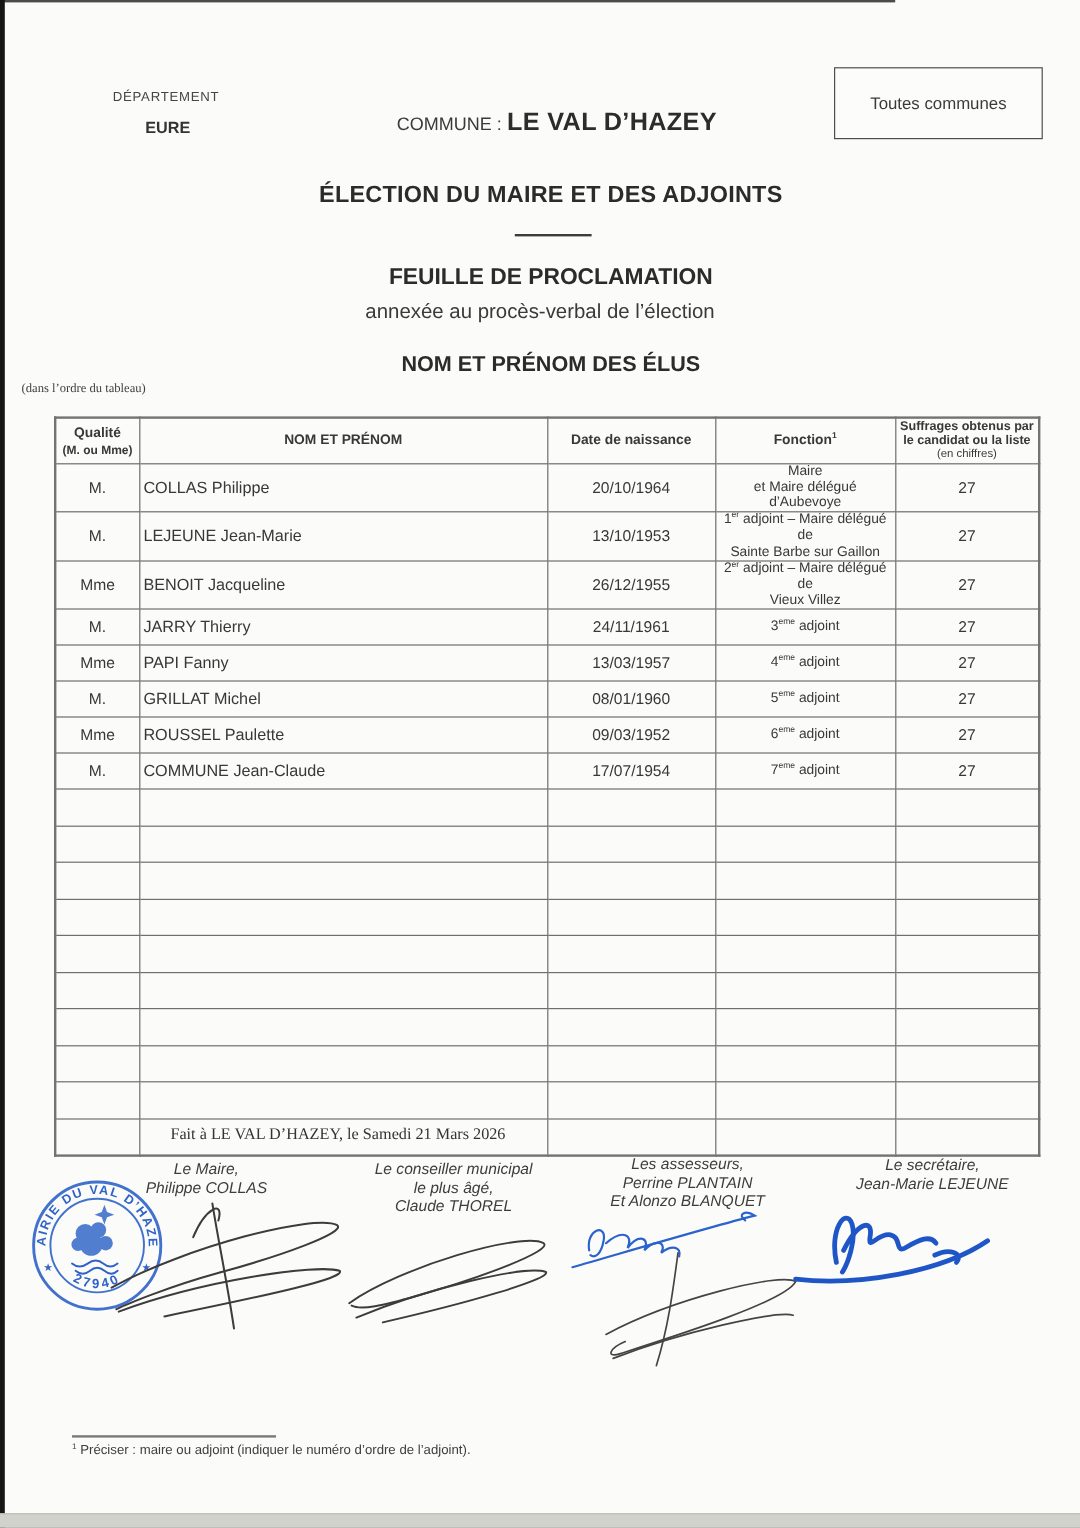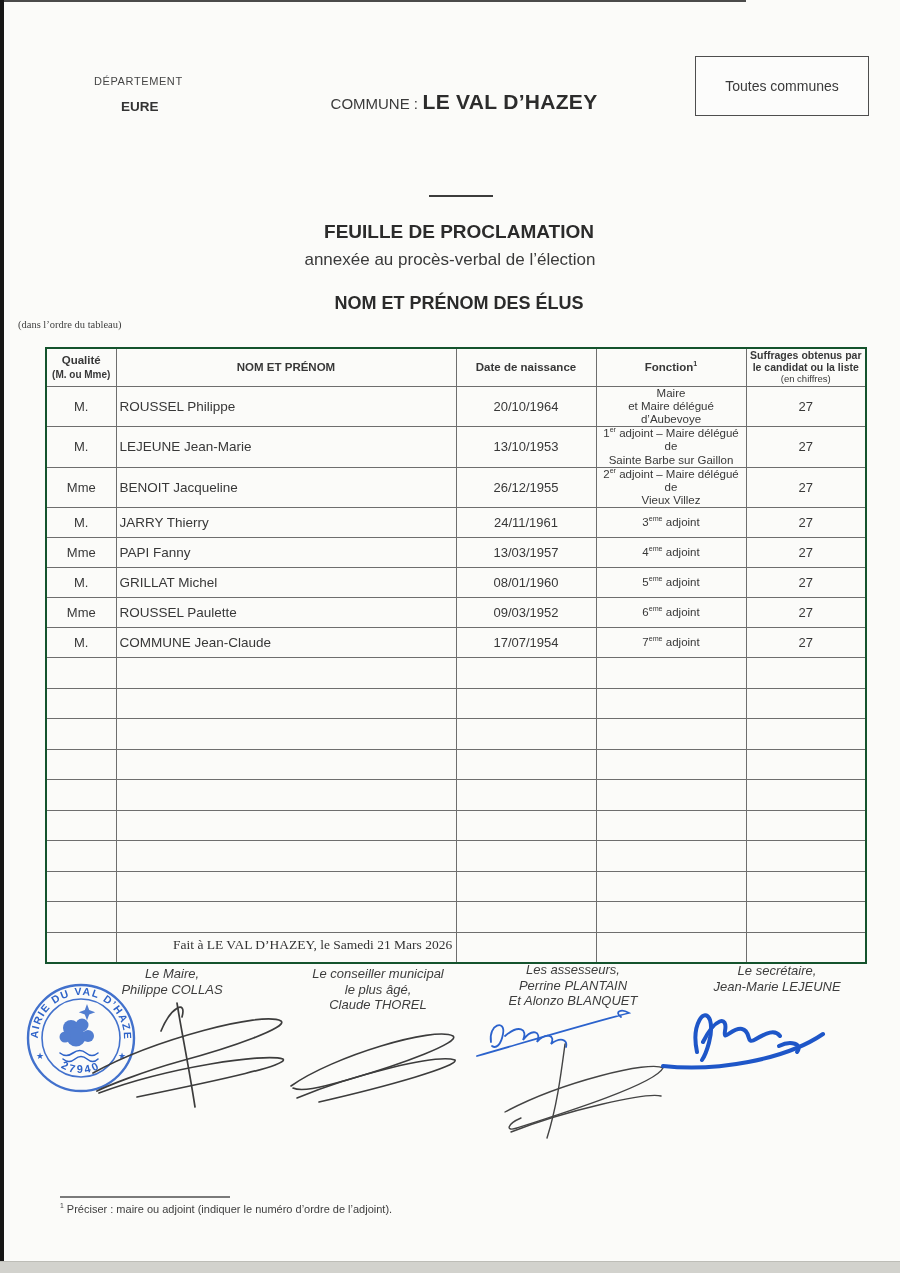--- a/index.html
+++ b/index.html
@@ -33,39 +33,39 @@
               font-weight:bold;color:#2b2b2b;}
   .title-noms .inner{margin-left:18px;}
   .title-note{position:absolute;left:0;top:319px;width:100%;text-align:left;
               font-family:"Liberation Serif",serif;font-size:10.5px;color:#3f3f3f;}
   .title-note .inner{margin-left:18px;}
 
   
   .proc-table{position:absolute;left:45px;top:347px;width:820px;border-collapse:collapse;table-layout:fixed;
               font-size:13px;color:#383838;}
   .proc-table th,.proc-table td{border:1px solid #6e6e6e;padding:0 3px;overflow:hidden;}
-  .proc-table{border:2px solid #14532d;}
+  .proc-table{border:2px solid #737373;}
   .proc-table thead tr{height:38px;}
   .proc-table th{font-weight:bold;line-height:1.12;vertical-align:middle;text-align:center;}
   .th-qualite .l1{font-size:11.5px;}
   .th-qualite .l2{font-size:10px;font-weight:bold;}
   .th-nom,.th-date,.th-fonction{font-size:11.5px;}
   .th-suffrages .l1,.th-suffrages .l2{font-size:10.5px;display:block;}
   .th-suffrages .l3{font-size:9.5px;font-weight:normal;display:block;}
   .data-row{height:30px;}
   .empty-row{height:30.5px;}
   .cell-qualite{text-align:center;}
   .cell-nom{text-align:left;padding-left:8px;font-size:13.5px;}
   .cell-date{text-align:center;}
   .cell-fonction{text-align:center;font-size:11.5px;line-height:1.15;}
   .cell-suffrages{text-align:center;}
   sup,.sup{vertical-align:super;font-size:.62em;line-height:0;}
 
   
-  .fait-line{position:absolute;left:142px;top:937px;font-family:"Liberation Serif",serif;font-size:13.5px;color:#333;margin-left:31px;}
+  .fait-line{position:absolute;left:142px;top:937px;font-family:"Liberation Serif",serif;font-size:13.5px;color:#333;}
   .sig-block{position:absolute;width:190px;text-align:center;font-style:italic;font-size:13px;
              line-height:15.5px;color:#3d3d3d;}
   .sig-1{left:77px;top:966px;}
   .sig-2{left:283px;top:966px;}
   .sig-3{left:478px;top:962px;}
   .sig-4{left:682px;top:963px;}
   .sig-svg{position:absolute;}
   .footnote-rule{position:absolute;left:60px;top:1196px;width:170px;height:1.5px;background:#7a7a7a;}
   .footnote{position:absolute;left:60px;top:1203px;font-size:11px;color:#3e3e3e;}
 </style>
@@ -80,20 +80,21 @@
   <div class="commune-line">
     <span class="inner">
       <span class="commune-label">COMMUNE :</span>
       <span class="commune-name">LE VAL D’HAZEY</span>
     </span>
   </div>
   <div class="corner-box">
     <span>Toutes communes</span>
   </div>
 
+  <div class="title-main"><span class="inner">ÉLECTION DU MAIRE ET DES ADJOINTS</span></div>
   <div class="title-rule"></div>
   <div class="title-proc"><span class="inner">FEUILLE DE PROCLAMATION</span></div>
   <div class="subtitle-proc"><span class="inner">annexée au procès-verbal de l’élection</span></div>
   <div class="title-noms"><span class="inner">NOM ET PRÉNOM DES ÉLUS</span></div>
   <div class="title-note"><span class="inner">(dans l’ordre du tableau)</span></div>
 
   <table class="proc-table">
     <colgroup>
         <col style="width:70px">
         <col style="width:340px">
@@ -119,21 +120,21 @@
         <th class="th-suffrages">
           <span class="l1">Suffrages obtenus par</span>
           <span class="l2">le candidat ou la liste</span>
           <span class="l3">(en chiffres)</span>
         </th>
       </tr>
     </thead>
     <tbody>
         <tr class="data-row">
           <td class="cell-qualite">M.</td>
-          <td class="cell-nom">ROUSSEL Philippe</td>
+          <td class="cell-nom">COLLAS Philippe</td>
           <td class="cell-date">20/10/1964</td>
           <td class="cell-fonction">Maire<br>et Maire délégué d’Aubevoye</td>
           <td class="cell-suffrages">27</td>
         </tr>
         <tr class="data-row">
           <td class="cell-qualite">M.</td>
           <td class="cell-nom">LEJEUNE Jean-Marie</td>
           <td class="cell-date">13/10/1953</td>
           <td class="cell-fonction">1<sup>er</sup> adjoint – Maire délégué de<br>Sainte Barbe sur Gaillon</td>
           <td class="cell-suffrages">27</td>

